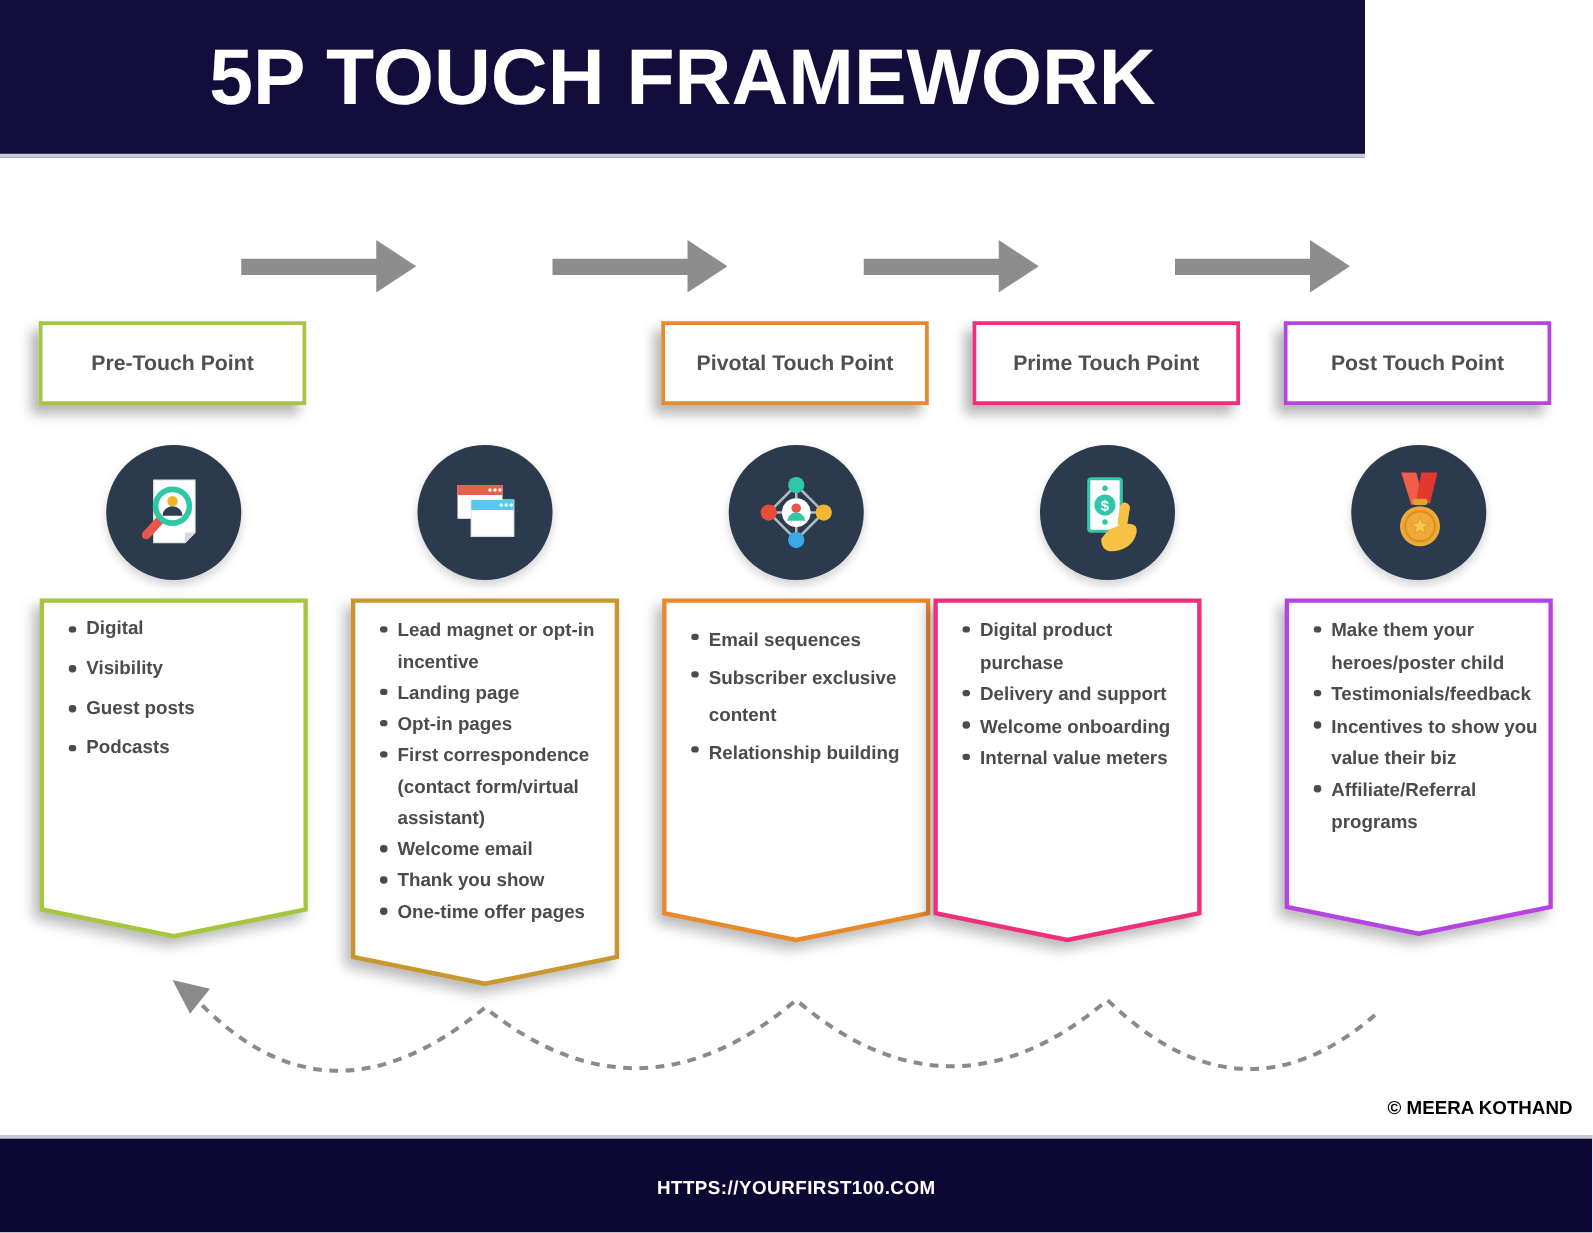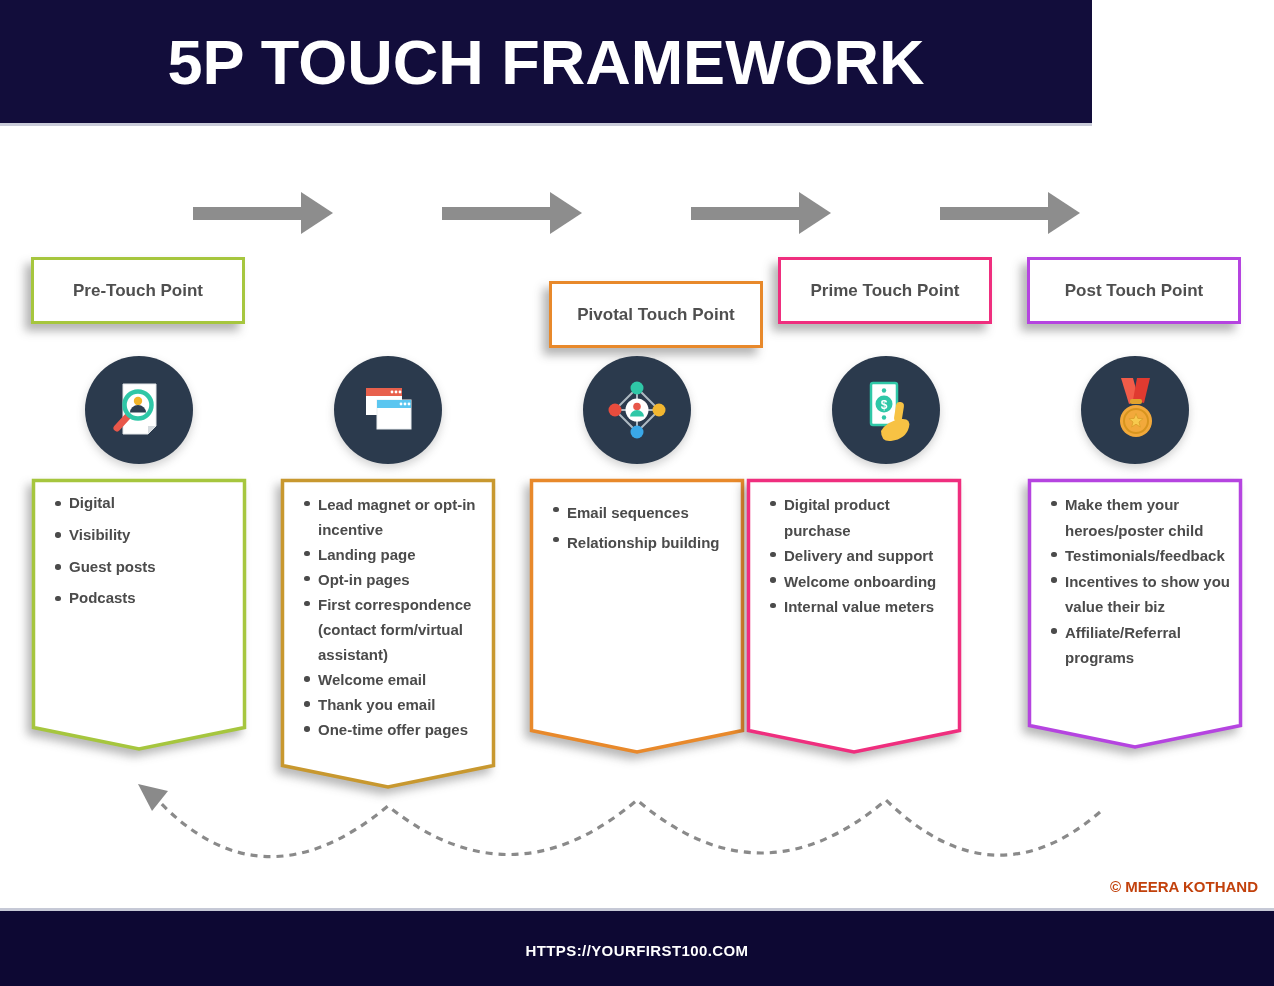--- a/index.html
+++ b/index.html
@@ -61,21 +61,21 @@
   .col-0 li{line-height:1.45;margin-bottom:10px;}
   .col-1 li{line-height:1.67;margin-bottom:0;}
   .col-2 ul{padding-top:20px;}
   .col-2 li{line-height:2.0;margin-bottom:0;}
   .col-3 li{line-height:1.7;margin-bottom:0;}
   .col-4 li{line-height:1.7;margin-bottom:0;}
   
   .return-arrow{position:absolute;left:130px;top:782px;overflow:visible;}
   
   .credit{
-    position:absolute;right:16px;top:878px;font-size:15px;font-weight:700;color:#c2410c;
+    position:absolute;right:16px;top:878px;font-size:15px;font-weight:700;color:#000000;
   }
 </style>
 </head>
 <body>
 
 <div class="page">
 
   <div class="header-bar">
     <div class="page-title">5P TOUCH FRAMEWORK</div>
   </div>
@@ -93,21 +93,21 @@
       <div class="head"></div>
   </div>
   <div class="flow-arrow" style="left:940px">
     <div class="shaft"></div>
       <div class="head"></div>
   </div>
 
   <div class="title-box" style="left: 31px; border-color: rgb(166, 198, 62);">
       <span>Pre-Touch Point</span>
     </div>
-  <div class="title-box" style="left: 549px; border-color: rgb(232, 137, 43); margin-top: 24px;">
+  <div class="title-box" style="left: 529px; border-color: rgb(232, 137, 43);">
       <span>Pivotal Touch Point</span>
     </div>
   <div class="title-box" style="left: 778px; border-color: rgb(239, 46, 126);">
       <span>Prime Touch Point</span>
     </div>
   <div class="title-box" style="left: 1027px; border-color: rgb(181, 68, 224); text-align: center;">
       <span>Post Touch Point</span>
     </div>
 
   <div class="icon-circle" style="left:85px">
@@ -185,31 +185,32 @@
   <div class="banner col-1" style="left:280px;height:312px">
     <svg class="shape" width="216" height="312" viewBox="0 0 216 312">
       <path d="M2.5,2.5 H213.5 V287.5 L108,309 L2.5,287.5 Z" fill="#ffffff" stroke-width="3.5" stroke="#c8982f"></path>
     </svg>
     <ul>
       <li>Lead magnet or opt-in incentive</li>
       <li>Landing page</li>
       <li>Opt-in pages</li>
       <li>First correspondence (contact form/virtual assistant)</li>
       <li>Welcome email</li>
-      <li>Thank you email</li>
+      <li>Thank you show</li>
       <li>One-time offer pages</li>
     </ul>
   </div>
 
   <div class="banner col-2" style="left:529px;height:277px">
     <svg class="shape" width="216" height="277" viewBox="0 0 216 277">
       <path d="M2.5,2.5 H213.5 V252.5 L108,274 L2.5,252.5 Z" fill="#ffffff" stroke-width="3.5" stroke="#e8892b"></path>
     </svg>
     <ul>
       <li>Email sequences</li>
+      <li>Subscriber exclusive content</li>
       <li>Relationship building</li>
     </ul>
   </div>
 
   <div class="banner col-3" style="left:746px;height:277px">
     <svg class="shape" width="216" height="277" viewBox="0 0 216 277">
       <path d="M2.5,2.5 H213.5 V252.5 L108,274 L2.5,252.5 Z" fill="#ffffff" stroke-width="3.5" stroke="#ef2e7e"></path>
     </svg>
     <ul>
       <li>Digital product purchase</li>

